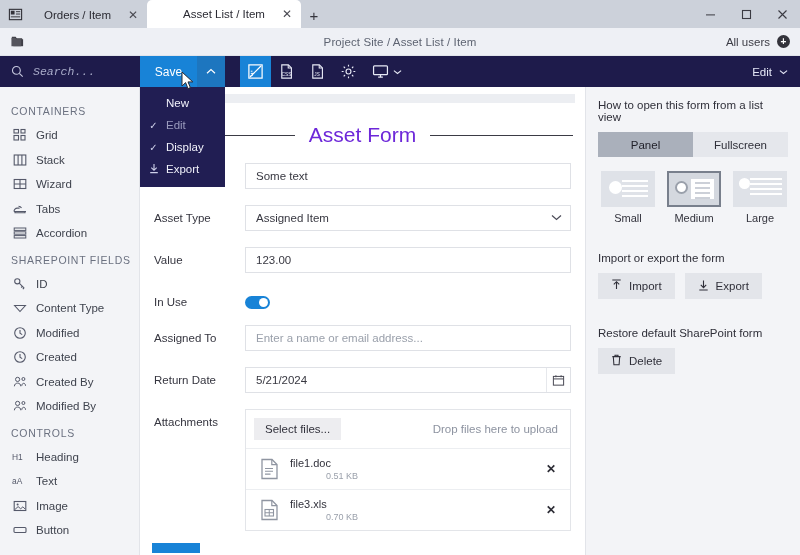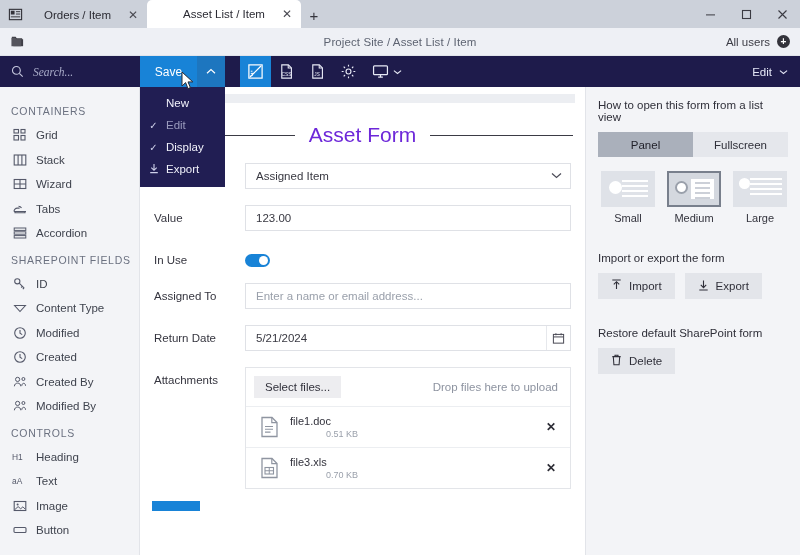--- a/index.html
+++ b/index.html
@@ -74,21 +74,21 @@
   .toolbar {
     position: absolute; top: 56px; left: 0; width: 800px; height: 31px;
     background: #1e1b4b; display: flex; align-items: center;
   }
   .search-box {
     width: 140px; height: 31px; display: flex; align-items: center;
     gap: 9px; padding-left: 11px; color: #c7c9df;
   }
   .search-box input {
     background: transparent; border: 0; outline: 0;
-    font-family: Liberation Serif, serif;
+    font-family: Liberation Mono, monospace;
     font-size: 11.5px; font-style: italic; color: #c7c9df; width: 95px;
   }
   .search-box input::placeholder { color: #a9acc9; font-style: italic; }
   .save-btn {
     width: 57px; height: 31px; background: #1883d7; color: #fff;
     font-size: 12px; display: flex; align-items: center; justify-content: center;
     position: relative;
   }
   .save-caret {
     width: 28px; height: 31px; background: #1d76bf; color: #fff;
@@ -548,20 +548,26 @@
 
   <div class="canvas">
     <div class="canvas-topbar"></div>
 
     <div class="form-title-row">
       <div class="form-title-line"></div>
       <div class="form-title">Asset Form</div>
       <div class="form-title-line"></div>
     </div>
 
+    <div class="field-row">
+      <div class="field-label">Asset</div>
+      <div class="field-ctrl">
+        <input class="inp" value="Some text" style="">
+      </div>
+    </div>
 
     <div class="field-row">
       <div class="field-label">Asset Type</div>
       <div class="field-ctrl">
         <div class="inp select-like">
           <span>Assigned Item</span>
         </div>
         <span class="sel-caret">
           <svg width="11" height="7" viewBox="0 0 11 7">
               <path d="M1 1.5l4.5 4 4.5-4" fill="none" stroke="#4c4c58" stroke-width="1.2"></path>

